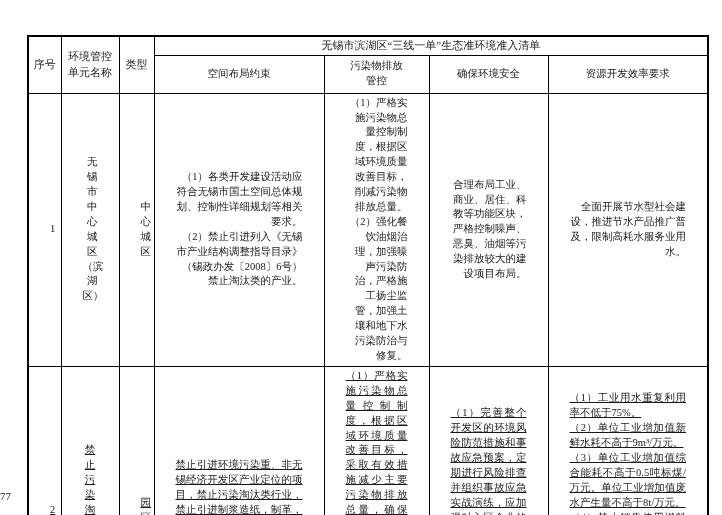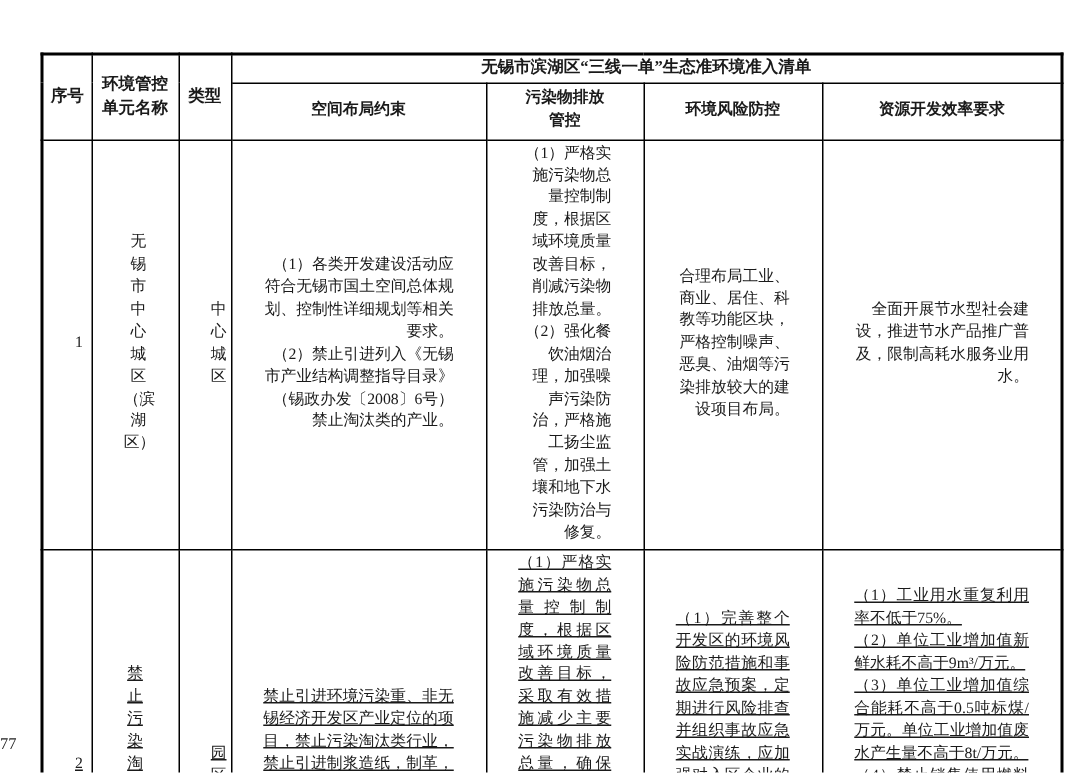--- a/index.html
+++ b/index.html
@@ -32,21 +32,21 @@
   table.grid th, table.grid td{
     border:1px solid #000;
     font-weight:normal;
     font-size:10.5px;
     line-height:1.42;
     vertical-align:middle;
     padding:2px 21px;
     box-sizing:border-box;
     overflow:hidden;
   }
-  table.grid th{font-weight:bold;}
+  table.grid th{font-weight:normal;}
   tr.hrow1 th{height:17px;font-size:11px;padding:1px 2px;}
   tr.hrow2 th{height:38px;}
   tr.brow1 td{height:185px;text-align:right;}
   tr.brow2 td{height:205px;text-decoration:underline;}
   td.ctr{text-align:center;}
   td.txt{
     text-align:justify;
     white-space:pre-wrap;
     word-break:break-all;
     padding:3px 5px;
@@ -77,21 +77,21 @@
     <tbody>
       <tr class="hrow1">
         <th rowspan="2">序号</th>
         <th rowspan="2">环境管控单元名称</th>
         <th rowspan="2">类型</th>
         <th colspan="4">无锡市滨湖区“三线一单”生态准环境准入清单</th>
       </tr>
       <tr class="hrow2">
         <th>空间布局约束</th>
         <th>污染物排放管控</th>
-        <th>环境风险防控</th>
+        <th>确保环境安全</th>
         <th>资源开发效率要求</th>
       </tr>
 
       <tr class="brow1">
         <td class="ctr">1</td>
         <td class="ctr">无锡市中心城区（滨湖区）</td>
         <td class="ctr">中心城区</td>
         <td class="txt">（1）各类开发建设活动应符合无锡市国土空间总体规划、控制性详细规划等相关要求。
 （2）禁止引进列入《无锡市产业结构调整指导目录》（锡政办发〔2008〕6号）禁止淘汰类的产业。</td>
         <td class="txt">（1）严格实施污染物总量控制制度，根据区域环境质量改善目标，削减污染物排放总量。

